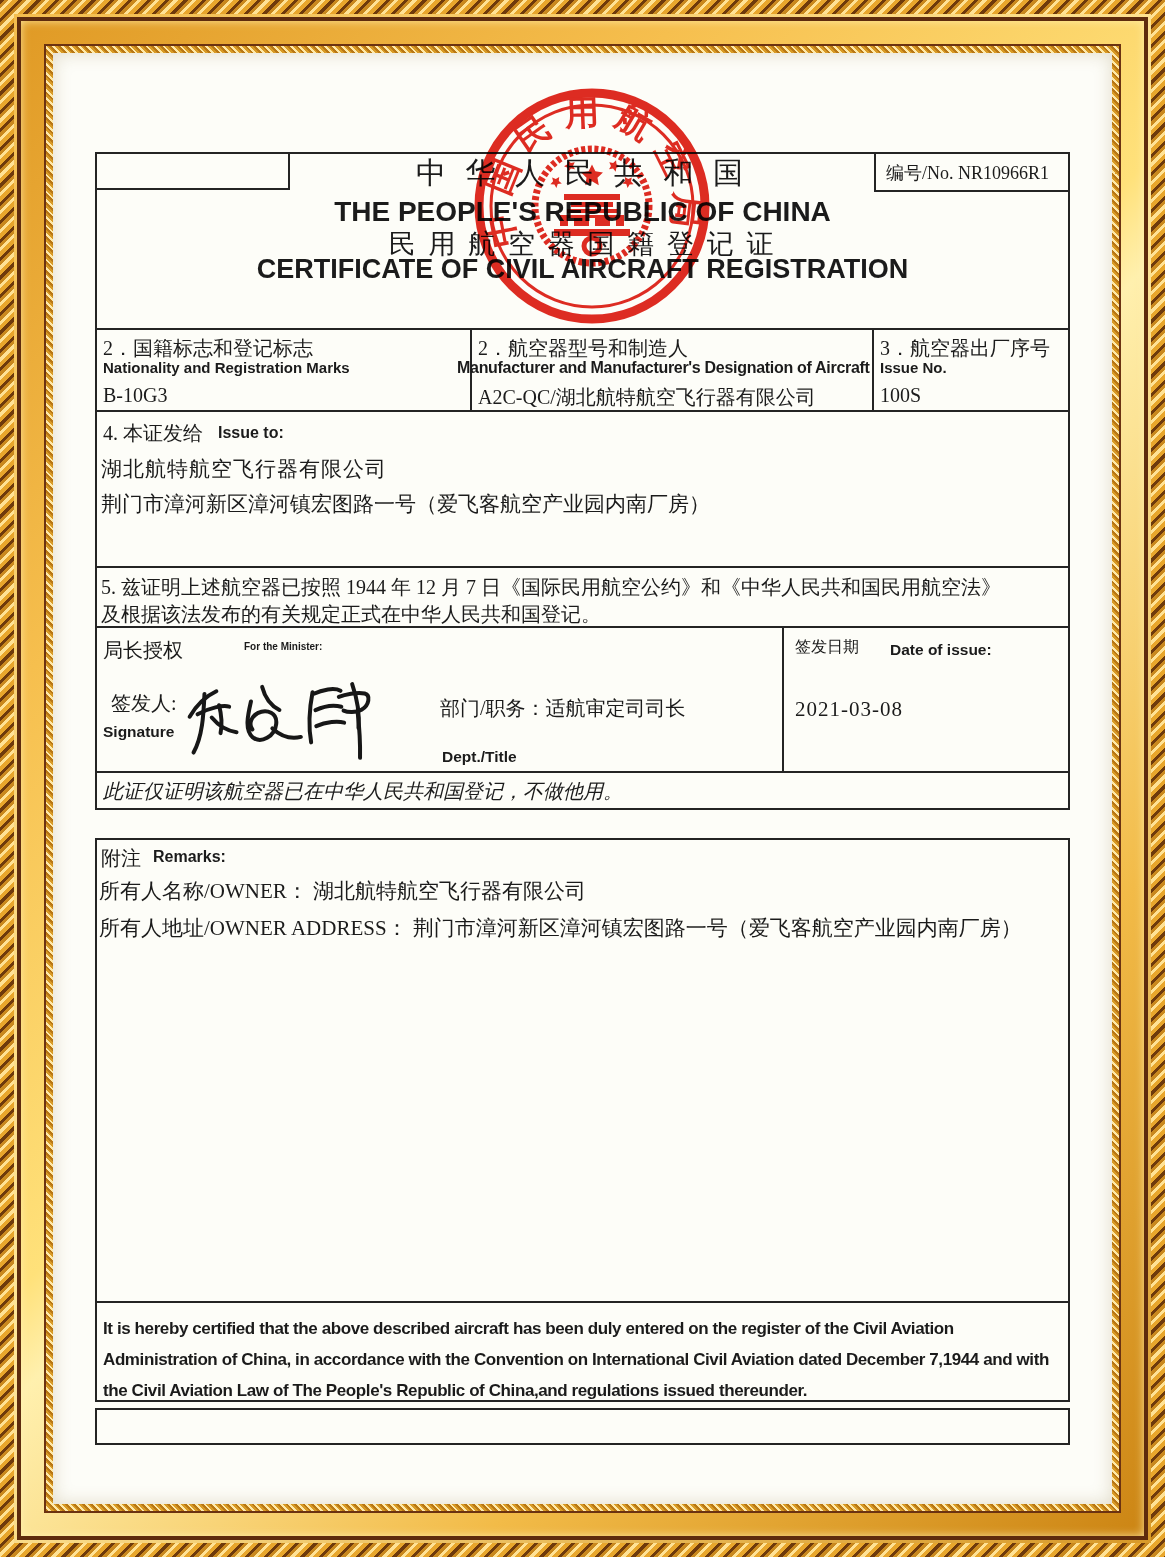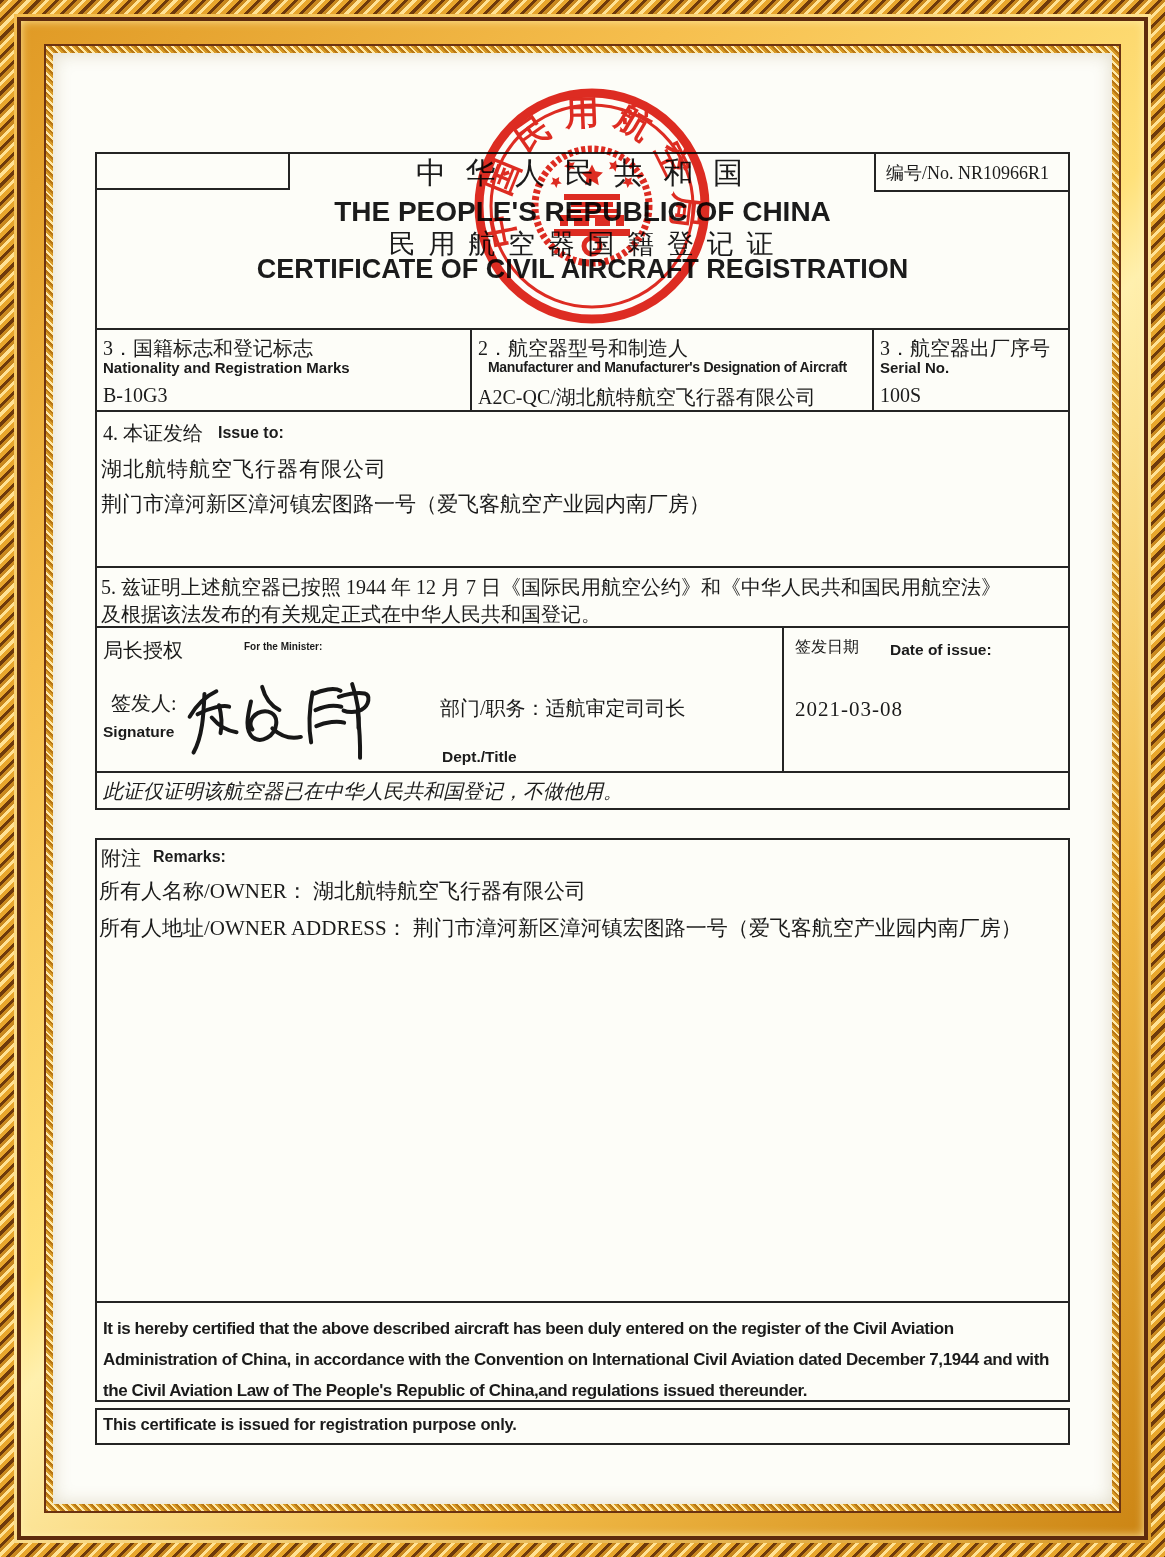--- a/index.html
+++ b/index.html
@@ -72,30 +72,30 @@
     <div class="box" style="left:95px;top:838px;width:975px;height:465px;"></div>
     <div class="box no-top" style="left:95px;top:1303px;width:975px;height:99px;"></div>
     <div class="box" style="left:95px;top:1408px;width:975px;height:37px;"></div>
 
     <div class="t cn center" style="top:153px;font-size:30px;letter-spacing:6px;">中 华 人 民 共 和 国</div>
     <div class="t enb center" style="top:196px;font-size:28px;">THE PEOPLE'S REPUBLIC OF CHINA</div>
     <div class="t cn center" style="top:226px;font-size:27px;letter-spacing:3px;">民 用 航 空 器 国 籍 登 记 证</div>
     <div class="t enb center" style="top:254px;font-size:27px;">CERTIFICATE OF CIVIL AIRCRAFT REGISTRATION</div>
     <div class="t cn" style="left:886px;top:161px;font-size:18px;">编号/No. NR10966R1</div>
 
-    <div class="t cn" style="left:103px;top:335px;font-size:20px;">3．国籍标志和登记标志</div>
+    <div class="t cn" style="left:103px;top:335px;font-size:20px;">2．国籍标志和登记标志</div>
     <div class="t enb" style="left:103px;top:359px;font-size:15px;">Nationality and Registration Marks</div>
     <div class="t cn" style="left:103px;top:384px;font-size:20px;">B-10G3</div>
 
     <div class="t cn" style="left:478px;top:335px;font-size:20px;">2．航空器型号和制造人</div>
-    <div class="t enb" style="left:488px;top:359px;font-size:14px;letter-spacing:-0.3px;">Manufacturer and Manufacturer's Designation of Aircraft</div>
+    <div class="t enb" style="left:457px;top:359px;font-size:16px;letter-spacing:-0.3px;">Manufacturer and Manufacturer's Designation of Aircraft</div>
     <div class="t cn" style="left:478px;top:384px;font-size:20px;">A2C-QC/湖北航特航空飞行器有限公司</div>
 
     <div class="t cn" style="left:880px;top:335px;font-size:20px;">3．航空器出厂序号</div>
-    <div class="t enb" style="left:880px;top:359px;font-size:15px;">Serial No.</div>
+    <div class="t enb" style="left:880px;top:359px;font-size:15px;">Issue No.</div>
     <div class="t cn" style="left:880px;top:384px;font-size:20px;">100S</div>
 
     <div class="t cn" style="left:103px;top:420px;font-size:20px;">4. 本证发给</div>
     <div class="t enb" style="left:218px;top:424px;font-size:16px;">Issue to:</div>
     <div class="t cn" style="left:101px;top:455px;font-size:21px;letter-spacing:1px;">湖北航特航空飞行器有限公司</div>
     <div class="t cn" style="left:101px;top:490px;font-size:21px;">荆门市漳河新区漳河镇宏图路一号（爱飞客航空产业园内南厂房）</div>
 
     <div class="t cn" style="left:101px;top:574px;font-size:20px;">5. 兹证明上述航空器已按照 1944 年 12 月 7 日《国际民用航空公约》和《中华人民共和国民用航空法》</div>
     <div class="t cn" style="left:101px;top:601px;font-size:20px;">及根据该法发布的有关规定正式在中华人民共和国登记。</div>
 
@@ -130,21 +130,20 @@
     <div class="t cn" style="left:795px;top:697px;font-size:21px;letter-spacing:1px;">2021-03-08</div>
 
     <div class="t cn" style="left:103px;top:778px;font-size:20px;font-style:italic;">此证仅证明该航空器已在中华人民共和国登记，不做他用。</div>
 
     <div class="t cn" style="left:101px;top:845px;font-size:20px;">附注</div>
     <div class="t enb" style="left:153px;top:848px;font-size:16px;">Remarks:</div>
     <div class="t cn wrap" style="left:99px;top:911px;width:958px;font-size:21px;line-height:34px;">所有人地址/OWNER ADDRESS： 荆门市漳河新区漳河镇宏图路一号（爱飞客航空产业园内南厂房）</div>
     <div class="t cn" style="left:99px;top:877px;font-size:21px;">所有人名称/OWNER： 湖北航特航空飞行器有限公司</div>
 
     <div class="t enb wrap" style="left:103px;top:1313px;width:950px;font-size:17px;line-height:31px;letter-spacing:-0.4px;">It is hereby certified that the above described aircraft has been duly entered on the register of the Civil Aviation Administration of China, in accordance with the Convention on International Civil Aviation dated December 7,1944 and with the Civil Aviation Law of The People's Republic of China,and regulations issued thereunder.</div>
-    <div class="t enb" style="left:103px;top:1415px;font-size:16.5px;letter-spacing:-0.2px;">This certificate is issued for registration purpose only.</div>
 
     <svg class="seal" viewBox="-120 -120 240 240">
       <g stroke="#dd1c12" fill="none">
         <circle r="113" stroke-width="9"></circle>
         <circle r="101" stroke-width="3"></circle>
       </g>
       <defs>
         <path id="sealArc" d="M -71,41 A 82,82 0 1 1 71,41"></path>
         <path id="star" d="M0,-10 L2.94,-4.05 9.51,-3.09 4.76,1.55 5.88,8.09 0,4.5 -5.88,8.09 -4.76,1.55 -9.51,-3.09 -2.94,-4.05 Z"></path>
       </defs>

